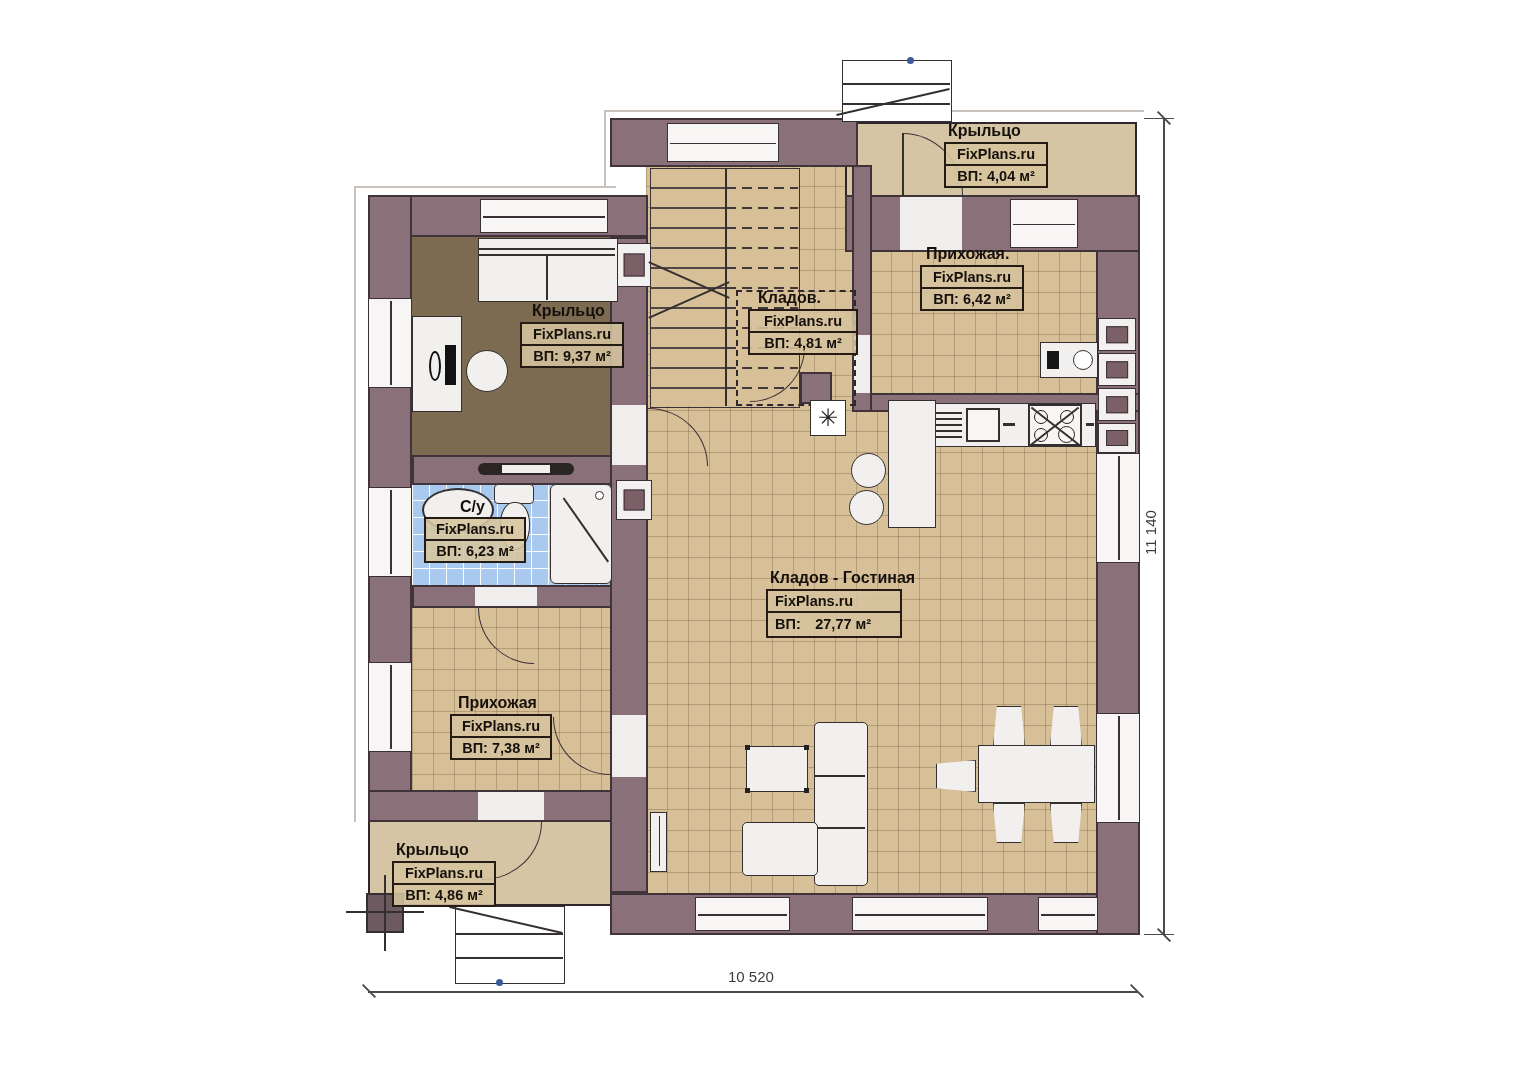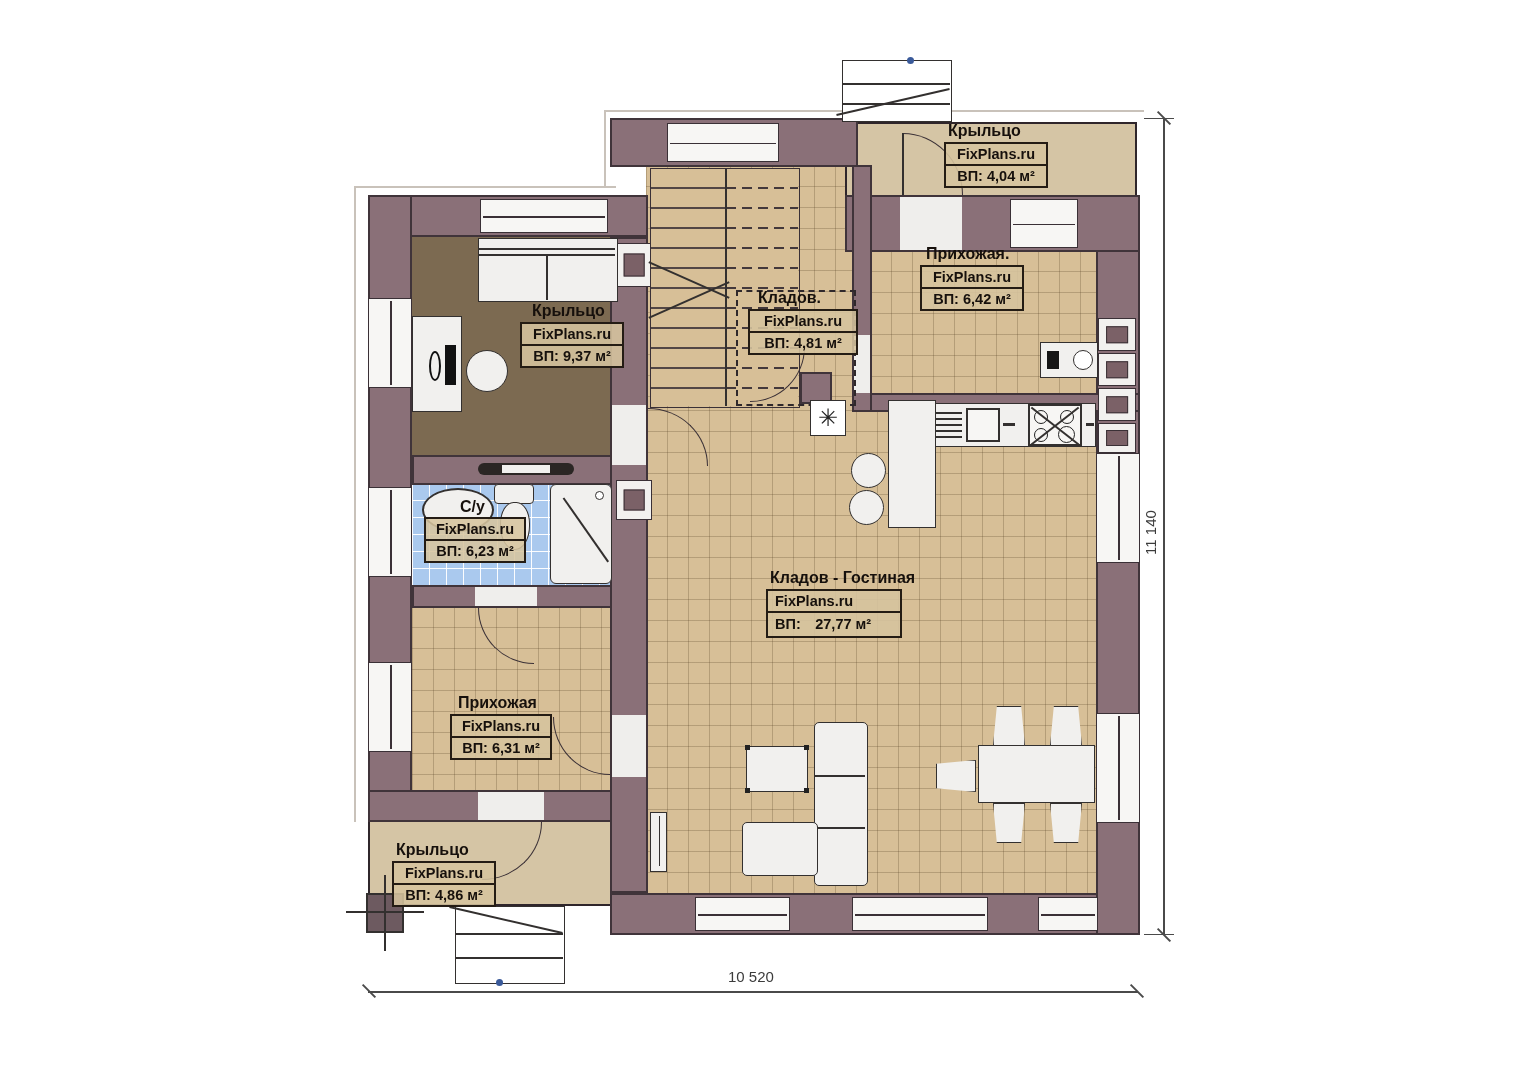--- a/index.html
+++ b/index.html
@@ -298,21 +298,21 @@
     <div class="infobox" style="width:132px;margin-top:2px;">
       <div class="row" style="text-align:left;">FixPlans.ru</div>
       <div class="row" style="text-align:left;">ВП:　27,77 м²</div>
     </div>
   </div>
 
   <div class="abs" style="left:450px;top:694px;">
     <div class="room-name" style="margin-left:8px;">Прихожая</div>
     <div class="infobox" style="width:98px;margin-top:2px;">
       <div class="row">FixPlans.ru</div>
-      <div class="row">ВП: 6,31 м²</div>
+      <div class="row">ВП: 7,38 м²</div>
     </div>
   </div>
 
   <div class="abs" style="left:392px;top:841px;">
     <div class="room-name" style="margin-left:4px;">Крыльцо</div>
     <div class="infobox" style="width:100px;margin-top:2px;">
       <div class="row">FixPlans.ru</div>
       <div class="row">ВП: 4,86 м²</div>
     </div>
   </div>

